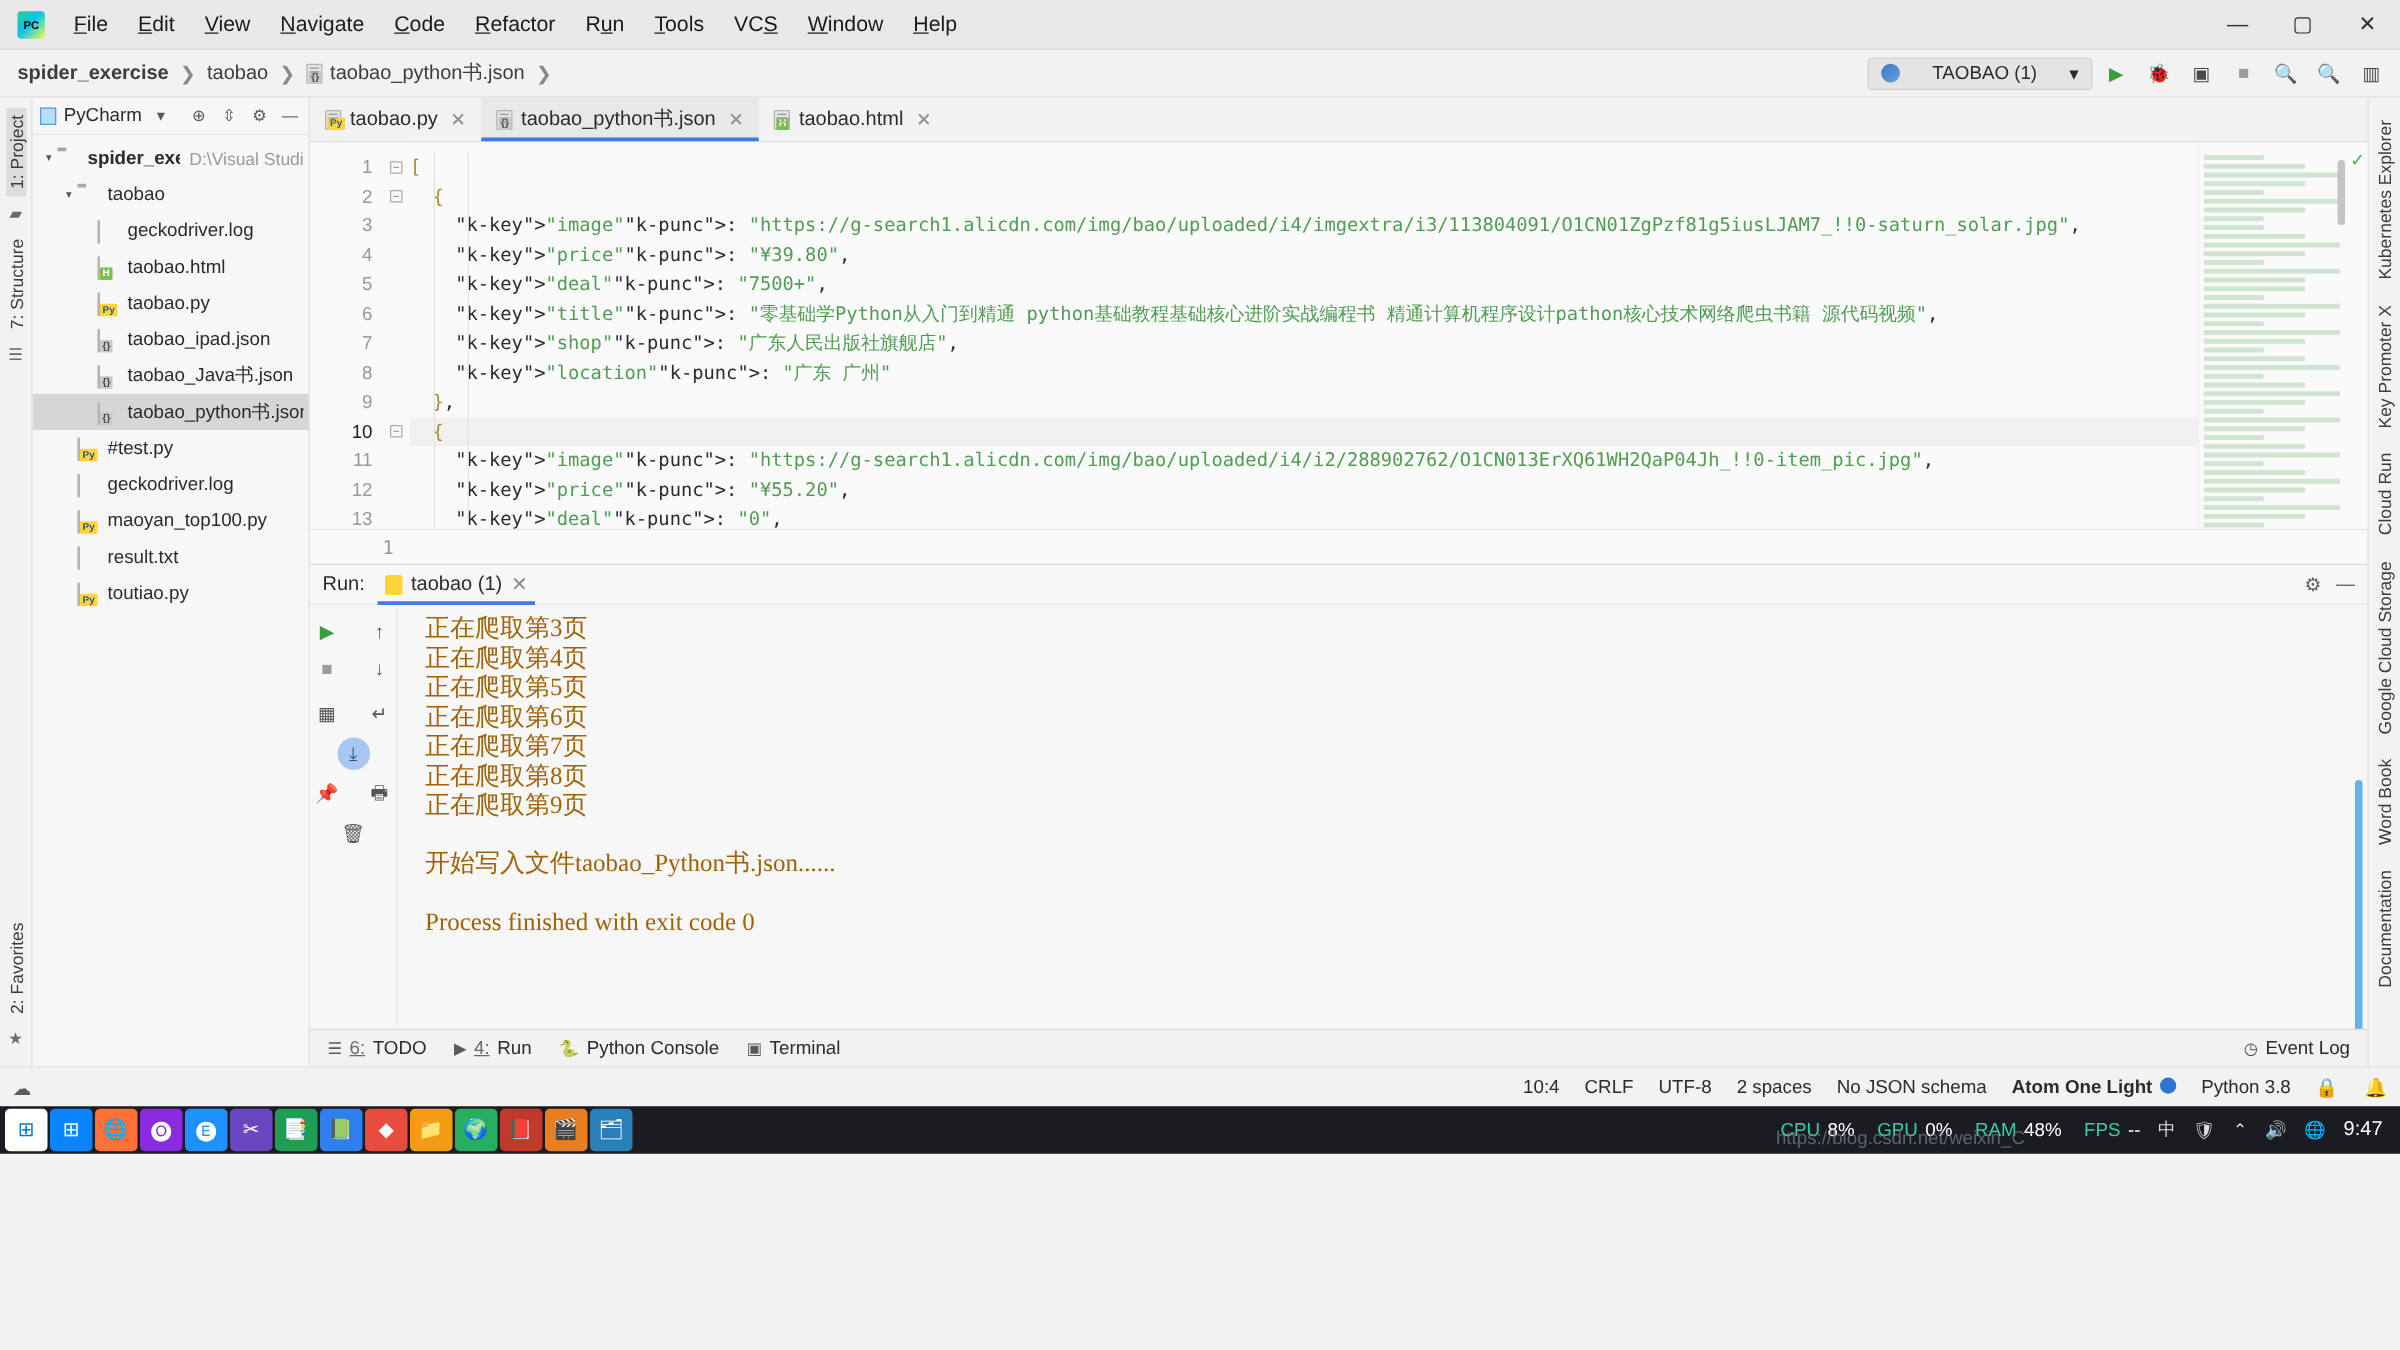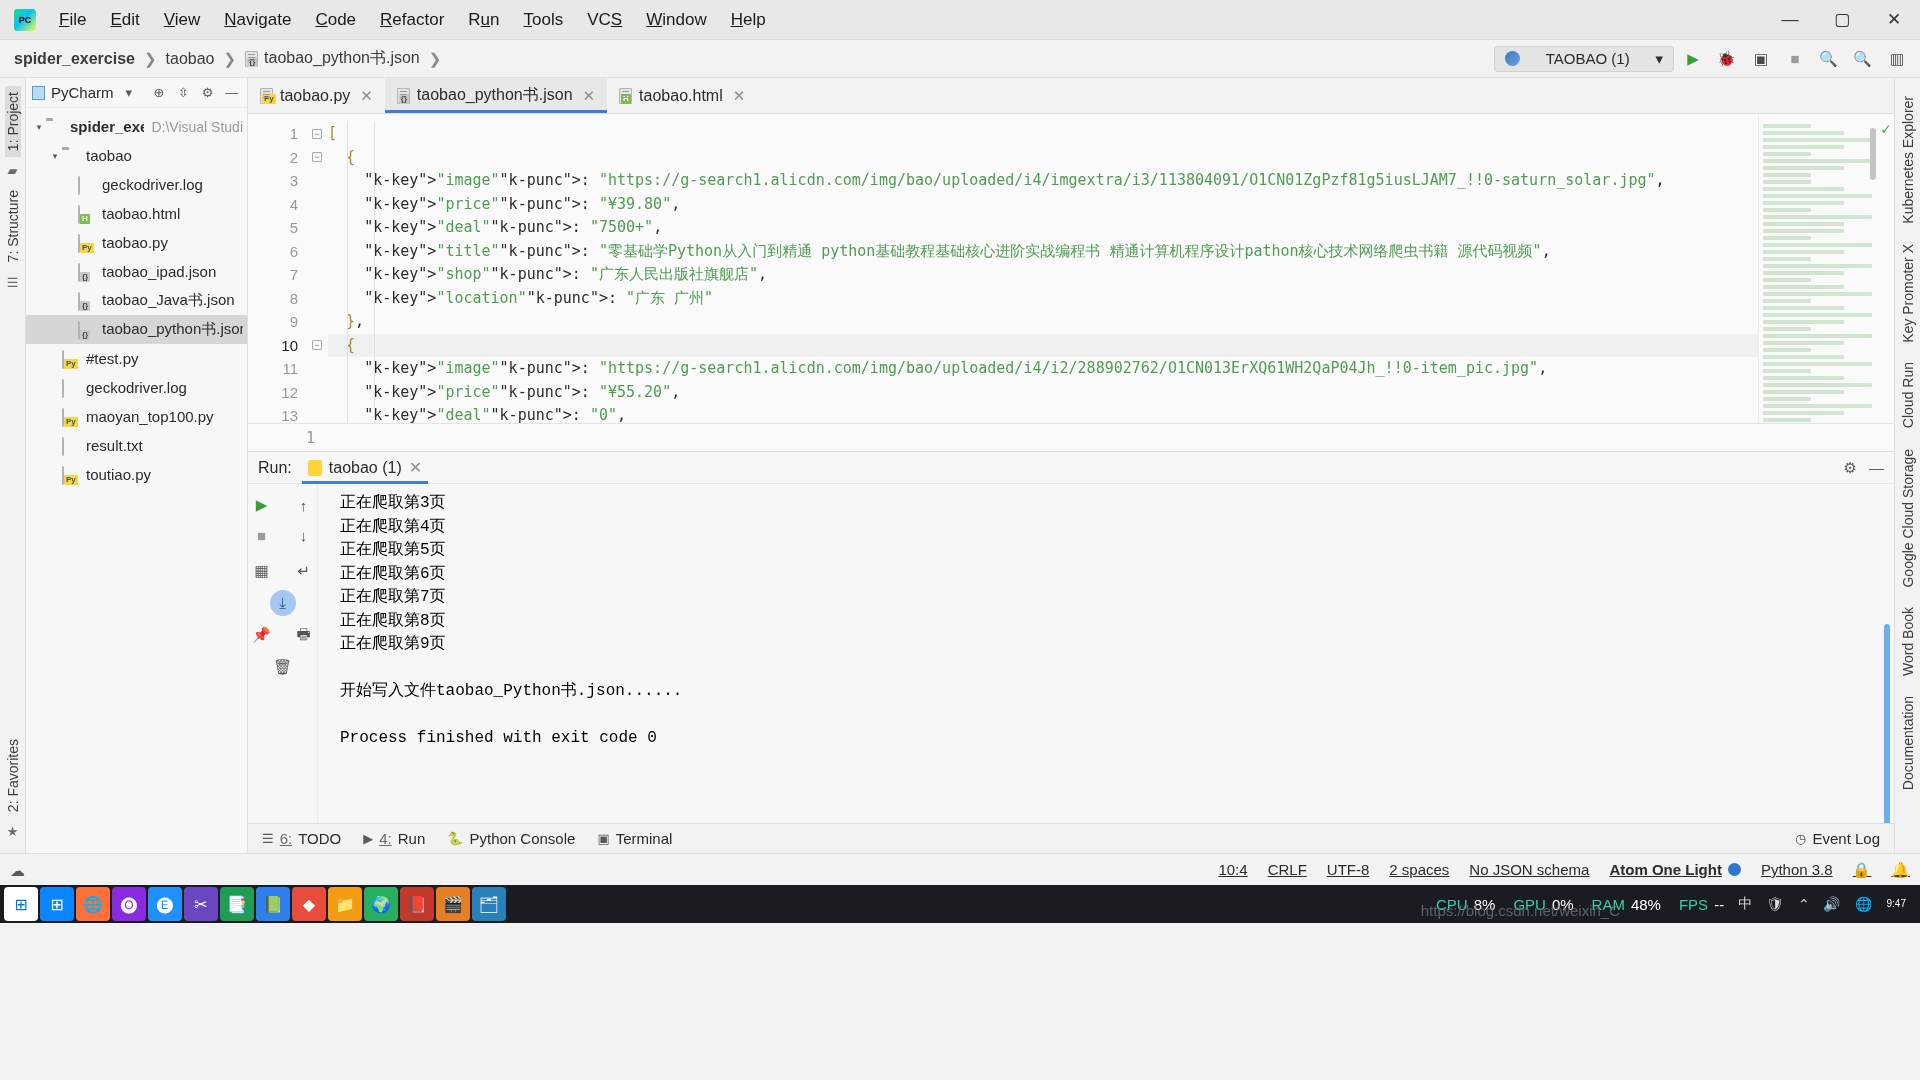--- a/index.html
+++ b/index.html
@@ -187,53 +187,53 @@
   .run-head-right{margin-left:auto;display:flex;gap:12px;align-items:center;color:#5a5a5a;font-size:15px;}
   #run-body { flex:1; display:flex; min-height:0; }
   #run-tools { width:70px; display:flex; flex-direction:column; align-items:center;
     padding-top:8px; gap:4px; border-right:1px solid #ececec;}
   .rt-row{display:flex;gap:16px;}
   .rt{width:26px;height:26px;display:flex;align-items:center;justify-content:center;
     font-size:15px;color:#555;}
   .rt.green{color:#3a9e3a;}
   .rt.circle{background:#a8c7f0;border-radius:50%;color:#30528c;}
   #console { flex:1; padding:8px 0 0 22px; overflow:hidden; position:relative;
-    font-family:Liberation Mono, monospace; font-size:16px; color:#000000;}
+    font-family:Liberation Serif, serif; font-size:20px; color:#a16207;}
   .co { height:23.5px; line-height:23.5px; white-space:pre; }
   .co.blank{height:23.5px;}
   .console-scroll{position:absolute;right:4px;top:140px;width:6px;height:220px;
     background:#6ab0ec;border-radius:3px;}
 
   
   #bottombar{height:30px;background:#f2f2f2;border-top:1px solid #dcdcdc;
     display:flex;align-items:center;gap:22px;padding:0 14px;font-size:15px;color:#2b2b2b;}
   .bt{display:flex;align-items:center;gap:6px;}
   .bt.active{font-weight:normal;}
   .bt .num{color:#6a6a6a;text-decoration:underline;}
 
   
   #statusbar{height:32px;background:#f2f2f2;border-top:1px solid #e0e0e0;
     display:flex;align-items:center;padding:0 10px;font-size:15px;color:#2b2b2b;gap:10px;}
   .sb-cloud{width:16px;height:16px;color:#5a5a5a;}
-  .sb-right{margin-left:auto;display:flex;align-items:center;gap:20px;text-decoration:underline;}
+  .sb-right{margin-left:auto;display:flex;align-items:center;gap:20px;}
   .theme-dot{width:13px;height:13px;border-radius:50%;background:#2f74d0;display:inline-block;
     vertical-align:-1px;margin-left:6px;}
 
   
   #taskbar{height:38px;background:#1b1b22;display:flex;align-items:center;
     padding:0 4px;gap:2px;color:#fff;font-size:14px;}
   .tb-app{width:34px;height:34px;border-radius:4px;display:flex;align-items:center;
     justify-content:center;font-size:16px;}
   .tb-start{background:#ffffff;color:#0078d7;}
   .tb-sys{margin-left:auto;display:flex;align-items:center;gap:14px;padding-right:10px;}
   .sys-metric{display:flex;gap:6px;align-items:center;font-size:15px;}
   .m-lab{color:#35d0a5;}
   .m-val{color:#ffffff;}
   .wm{color:#ddd;font-size:14px;}
-  .clock{display:flex;flex-direction:column;line-height:1.05;font-size:10px;align-items:flex-end;}
+  .clock{display:flex;flex-direction:column;line-height:1.05;font-size:16px;align-items:flex-end;}
   .watermark{position:absolute;right:300px;bottom:4px;color:#6f7b86;font-size:15px;opacity:.75;}
 </style>
 </head>
 <body>
 
 <div id="titlebar">
   <div class="pc-logo">PC</div>
   <div class="menu">
     <div class="menu-item"><u>F</u><span>ile</span></div>
     <div class="menu-item"><u>E</u>dit</div>

